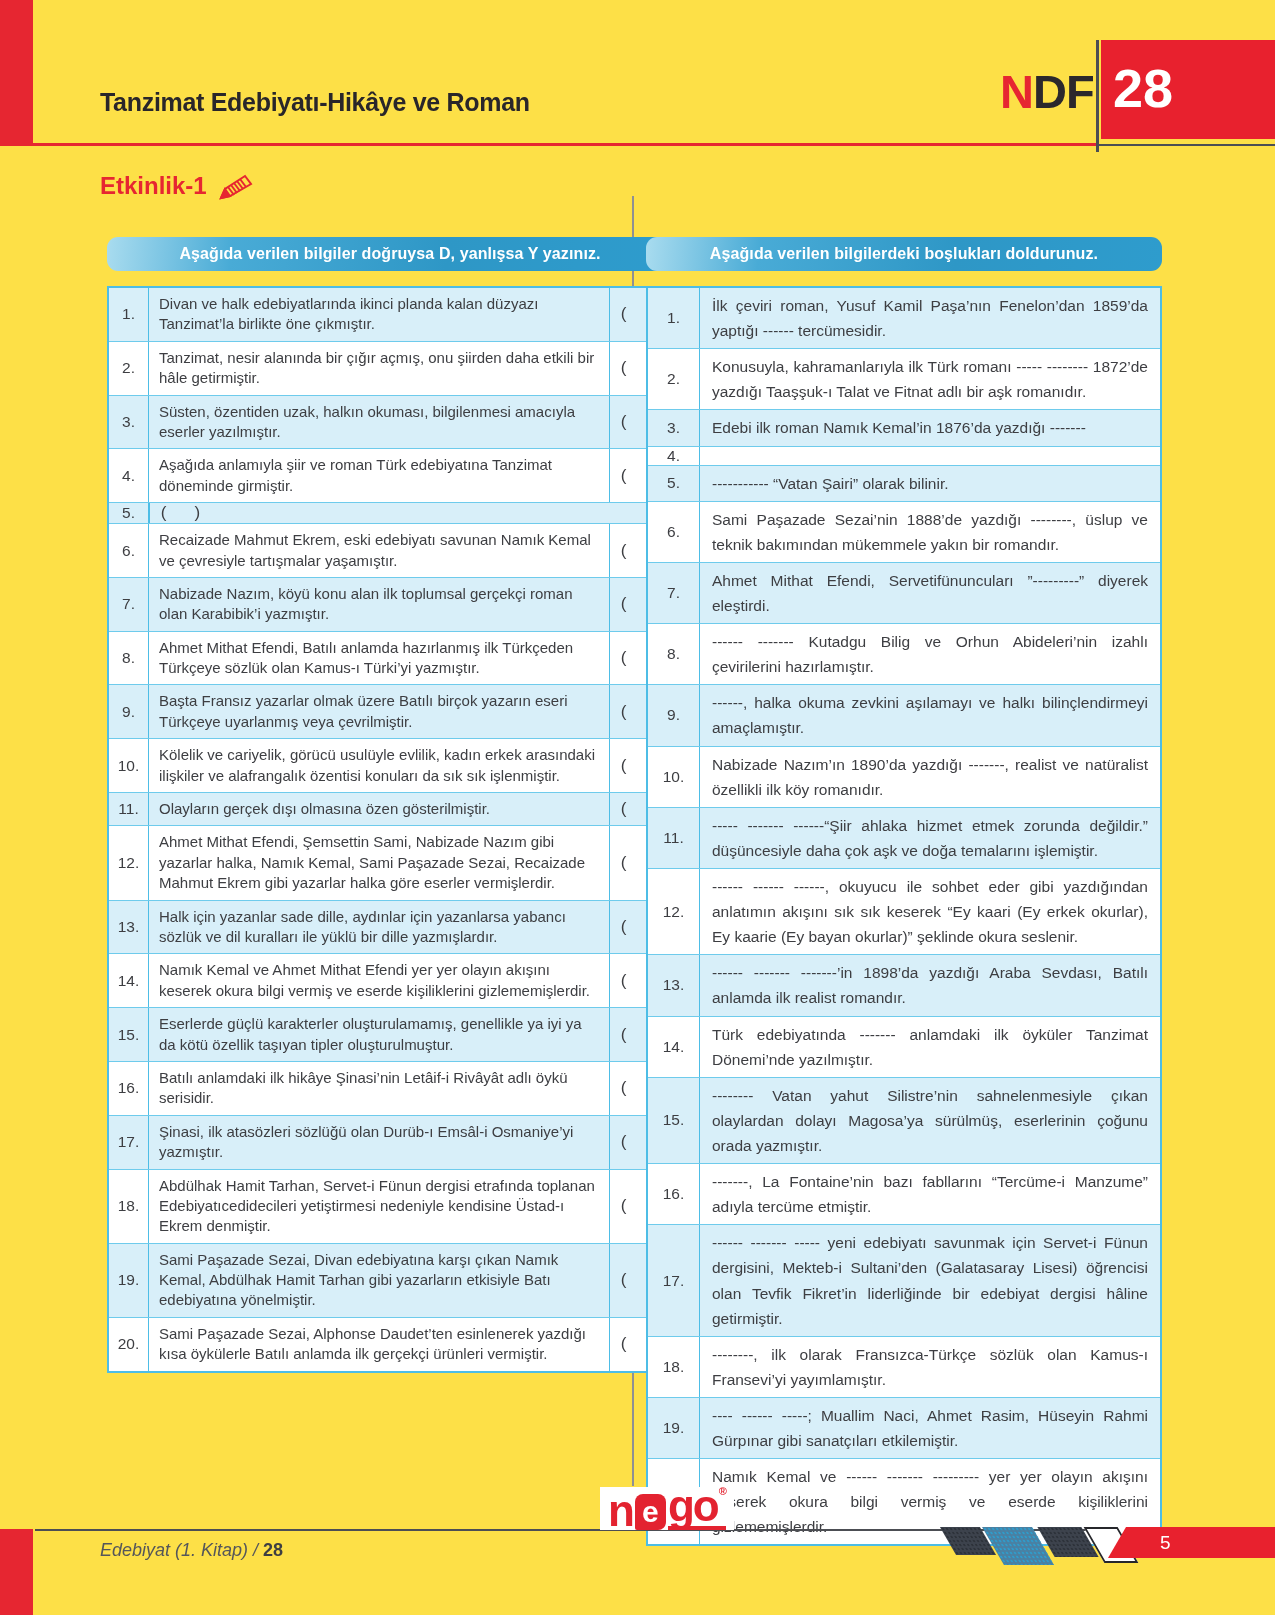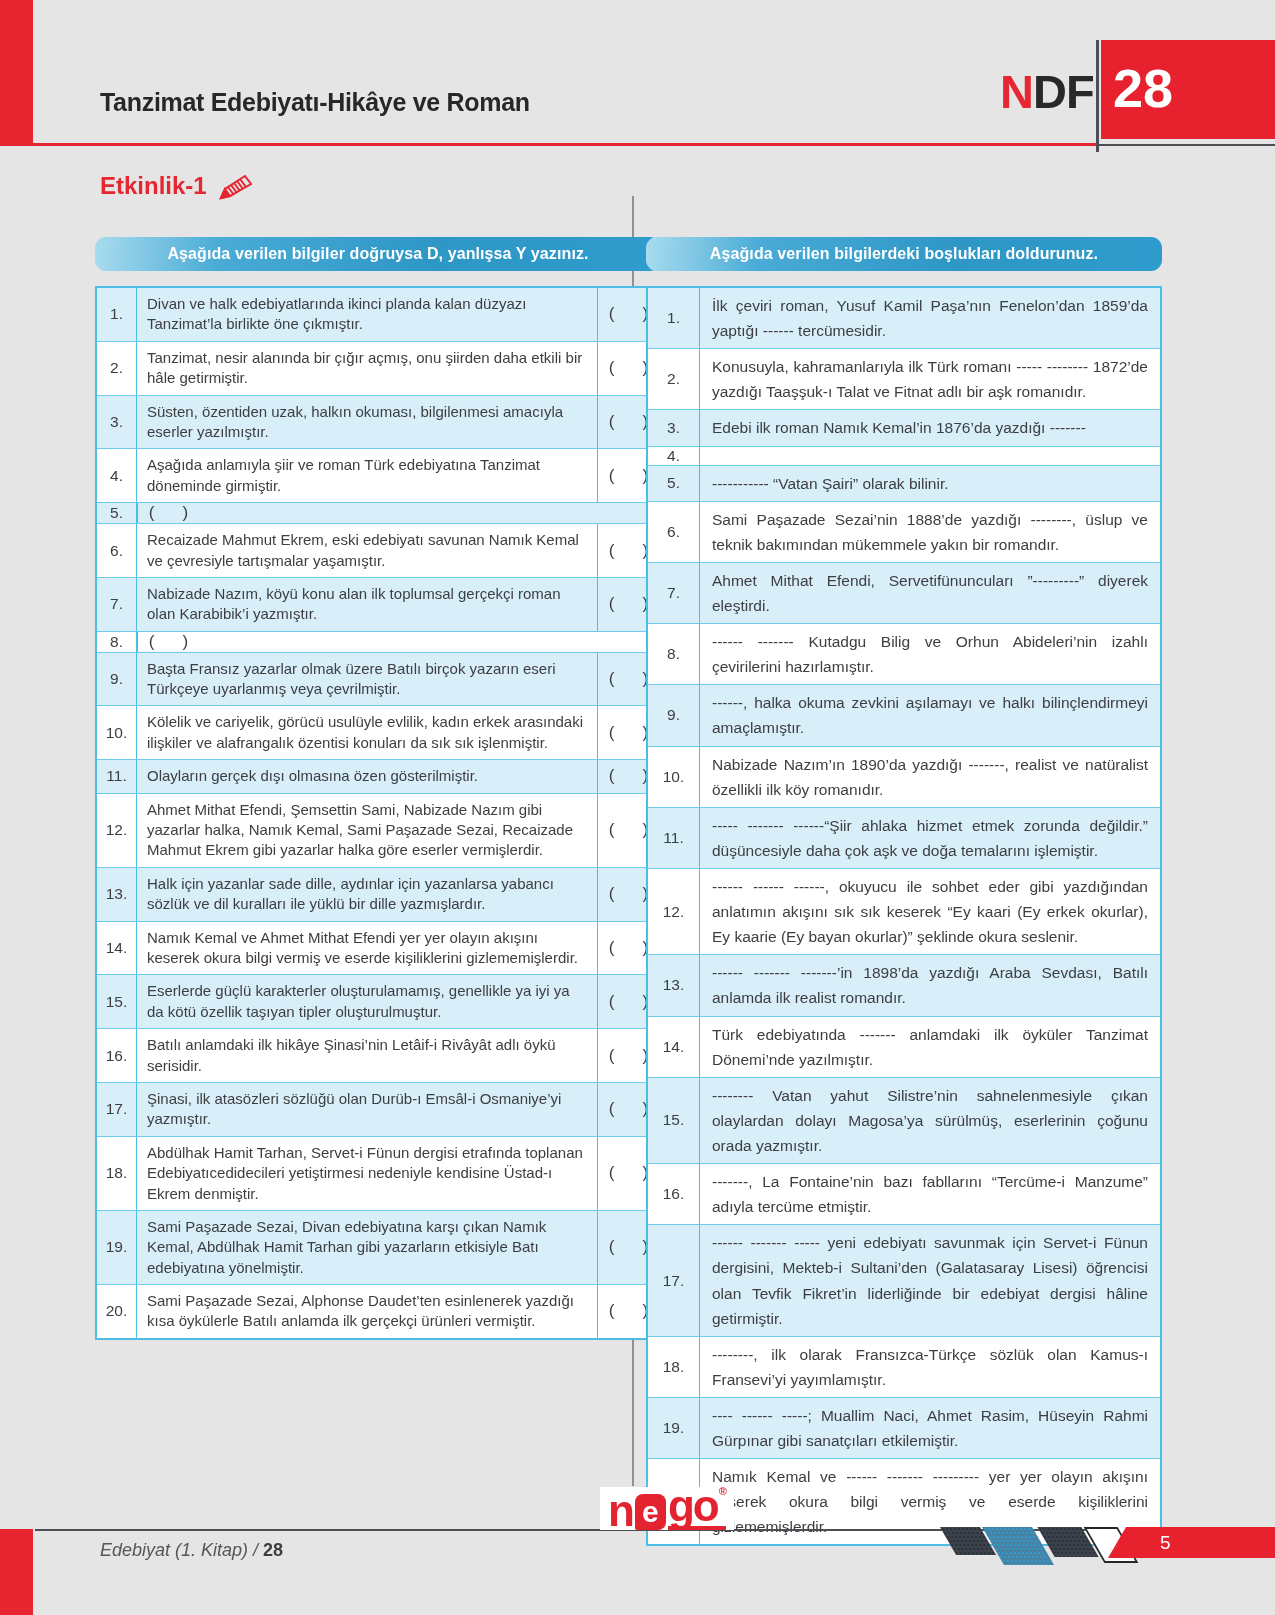--- a/index.html
+++ b/index.html
@@ -1,17 +1,17 @@
 <!DOCTYPE html>
 <html><head>
 <meta charset="utf-8">
 <style>
   * { margin:0; padding:0; box-sizing:border-box; }
   body { background:#ffffff; font-family:"Liberation Sans","DejaVu Sans",sans-serif; }
-  .page { position:relative; width:1275px; height:1615px; background:#e5e5e5; overflow:hidden; }
+  .page { position:relative; width:1275px; height:1615px; background:#fde047; overflow:hidden; }
 
   
   .red-bar-top { position:absolute; left:0; top:0; width:33px; height:144px; background:#e62631; }
   .page-title { position:absolute; left:100px; top:88px; font-size:25px; font-weight:bold; color:#29262a; letter-spacing:-0.3px; }
   .red-hline { position:absolute; left:0; top:143px; width:1097px; height:3px; background:#e62631; }
   .gray-hline { position:absolute; left:1097px; top:144px; width:178px; height:2px; background:#4c4e53; }
   .ndf-wrap { position:absolute; left:1000px; top:64px; font-size:47px; font-weight:bold; letter-spacing:-1px; }
   .ndf-n { color:#e62631; }
   .ndf-df { color:#2b282c; }
   .ndf-vline { position:absolute; left:1096px; top:40px; width:3px; height:112px; background:#4c4e53; }
@@ -19,21 +19,21 @@
   .ndf-box span { display:block; color:#ffffff; font-size:54px; font-weight:bold; padding-left:12px; line-height:97px; }
 
   
   .activity { position:absolute; left:100px; top:172px; display:flex; align-items:flex-start; gap:10px; }
   .activity-label { color:#e62631; font-size:24px; font-weight:bold; }
   .pencil { width:38px; height:30px; }
 
   
   .divider { position:absolute; left:632px; top:196px; width:2px; height:1290px; background:#8f9093; }
   .col { position:absolute; top:237px; }
-  .col-left { left:95px; width:566px; }
+  .col-left { left:107px; width:566px; }
   .col-right { left:646px; width:516px; }
 
   .sec-header { height:34px; border-radius:11px; background:linear-gradient(95deg,#a9dcef 0%, #49abd6 22%, #2e97c6 60%, #2e9ccd 100%);
     color:#ffffff; font-size:16px; font-weight:bold; display:flex; align-items:center; justify-content:center; letter-spacing:0.1px; }
 
   .tbl { margin-top:15px; border:2px solid #4dbde6; background:#ffffff; }
 
   .row { display:flex; border-top:1.5px solid #6ecbec; }
   .row:first-child { border-top:none; }
   .row.alt { background:#d8eff9; }
@@ -155,20 +155,21 @@
         <div class="row alt">
           <div class="num">7.</div>
           <div class="txt">Nabizade Nazım, köyü konu alan ilk toplumsal gerçekçi roman olan Karabibik’i yazmıştır.</div>
           <div class="ans">
             <div class="">(</div>
             <div class="">)</div>
           </div>
         </div>
         <div class="row">
           <div class="num">8.</div>
+          <div class="txt">Ahmet Mithat Efendi, Batılı anlamda hazırlanmış ilk Türkçeden Türkçeye sözlük olan Kamus-ı Türki’yi yazmıştır.</div>
           <div class="ans">
             <div class="">(</div>
             <div class="">)</div>
           </div>
         </div>
         <div class="row alt">
           <div class="num">9.</div>
           <div class="txt">Başta Fransız yazarlar olmak üzere Batılı birçok yazarın eseri Türkçeye uyarlanmış veya çevrilmiştir.</div>
           <div class="ans">
             <div class="">(</div>

